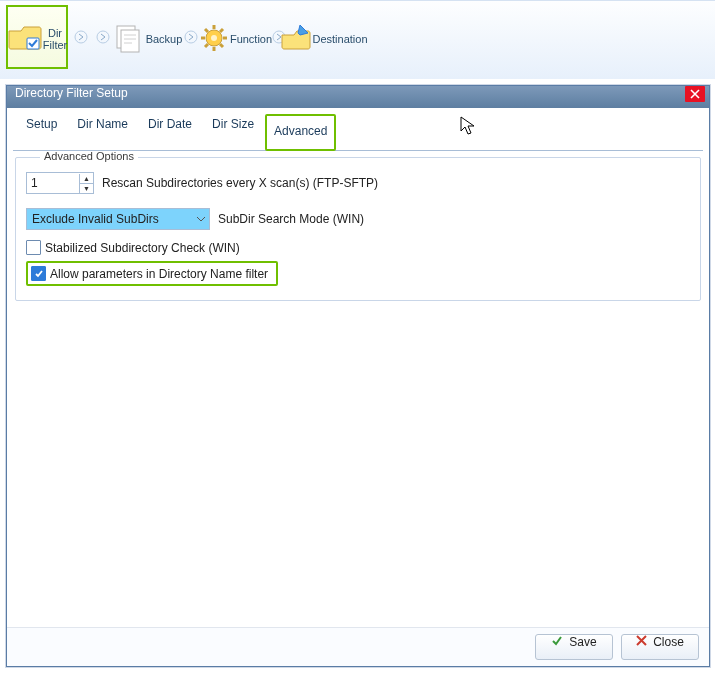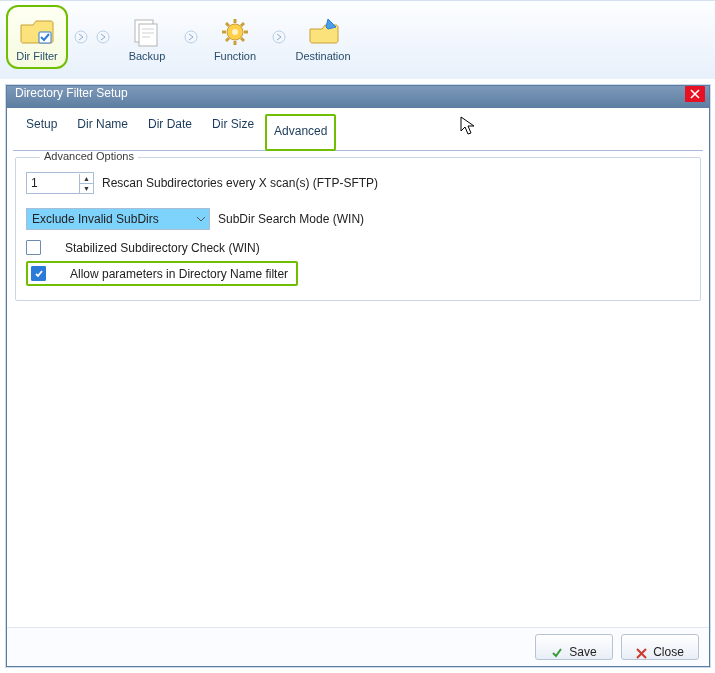--- a/index.html
+++ b/index.html
@@ -1,19 +1,19 @@
 <!DOCTYPE html>
 <html><head>
 <meta charset="utf-8">
 <style>
   html,body{margin:0;padding:0;font-family:"Segoe UI",Tahoma,sans-serif;font-size:12px;color:#222;background:#fff}
   .canvas{width:715px;height:673px;position:relative;overflow:hidden;background:#fff}
   
   .ribbon{height:74px;background:linear-gradient(#fdfeff,#e7f0fb);padding:4px 6px 0 6px;display:flex;align-items:flex-start;gap:4px;border-top:1px solid #d5e2f2}
-  .step{width:62px;height:64px;display:flex;flex-direction:column;align-items:center;justify-content:center;border:1px solid transparent;border-radius:12px;padding-top:2px;box-sizing:border-box;position:relative;}
+  .step{width:62px;height:64px;display:flex;flex-direction:row;align-items:center;justify-content:center;border:1px solid transparent;border-radius:0;padding-top:2px;box-sizing:border-box;position:relative;}
   .step .ico{width:36px;height:34px;display:flex;align-items:center;justify-content:center}
   .step .lbl{font-size:11px;color:#294d6b;margin-top:1px;text-align:center}
   .step.sel{border:2px solid #6FBF00;background:linear-gradient(#fefff2,#f5fbe0)}
   .arrow{width:18px;height:64px;display:flex;align-items:center;justify-content:center;color:#9fb7d1}
   
   .dialog{position:absolute;left:6px;top:85px;width:702px;height:580px;border:1px solid #5a7ca5;box-shadow:0 0 0 1px #cfd8e6;background:#fff}
   .titlebar{height:22px;background:linear-gradient(#7d99b9,#5d7ea1);color:#fff;font-size:12px;display:flex;align-items:flex-start;padding:0 4px 0 8px}
   .titlebar .spacer{flex:1}
   .closebtn{width:20px;height:16px;background:#e81123;display:flex;align-items:center;justify-content:center;color:#fff;font-size:11px;font-weight:bold;border-radius:1px}
   
@@ -28,28 +28,28 @@
   .row{display:flex;align-items:center;gap:8px;margin-top:14px}
   .row:first-of-type{margin-top:18px}
   .spin{width:66px;height:20px;border:1px solid #a8bdd6;display:flex;align-items:center;background:#fff}
   .spin .val{flex:1;padding:0 4px;font-size:12px;color:#222;border:none;width:100%;outline:none}
   .spin .arrows{width:14px;display:flex;flex-direction:column}
   .spin .arrows div{height:9px;border-left:1px solid #a8bdd6;display:flex;align-items:center;justify-content:center;font-size:7px;color:#333}
   .spin .arrows div:first-child{border-bottom:1px solid #a8bdd6}
   .combo{width:182px;height:20px;border:1px solid #a8bdd6;display:flex;align-items:center;background:#7dd3fc}
   .combo .val{flex:1;padding:0 5px;font-size:12px;color:#222}
   .combo .dd{width:16px;height:100%;display:flex;align-items:center;justify-content:center;color:#4a4a4a;border-left:0}
-  .cbrow{display:flex;align-items:center;gap:24px;margin-top:10px}
+  .cbrow{display:flex;align-items:center;gap:4px;margin-top:10px}
   .cbrow .box{width:13px;height:13px;border:1px solid #6d8bb0;background:#fff;display:flex;align-items:center;justify-content:center;border-radius:1px}
   .cbrow .box.checked{background:#2d7bd9;border-color:#2d7bd9;color:#fff}
   .cbrow.hl{border:2px solid #6FBF00;display:inline-flex;padding:3px 8px 3px 3px;border-radius:2px;margin-top:6px}
   .lbltxt{font-size:12px;color:#222}
   
   .footer{position:absolute;bottom:0;left:0;right:0;height:38px;border-top:1px solid #e1e6ee;display:flex;align-items:center;justify-content:flex-end;gap:8px;padding:0 10px;background:#fafcff}
-  .btn{min-width:76px;height:24px;border:1px solid #b6c3d3;border-radius:3px;background:linear-gradient(#ffffff,#e9eff7);display:flex;align-items:flex-end;justify-content:center;gap:6px;font-size:12px;color:#222}
+  .btn{min-width:76px;height:24px;border:1px solid #b6c3d3;border-radius:3px;background:linear-gradient(#ffffff,#e9eff7);display:flex;align-items:flex-start;justify-content:center;gap:6px;font-size:12px;color:#222}
   .cursor{position:absolute;left:460px;top:116px;pointer-events:none}
 </style>
 </head>
 <body>
 
 <div class="canvas">
 
   <div class="ribbon">
     <div class="step sel">
       <div class="ico">

